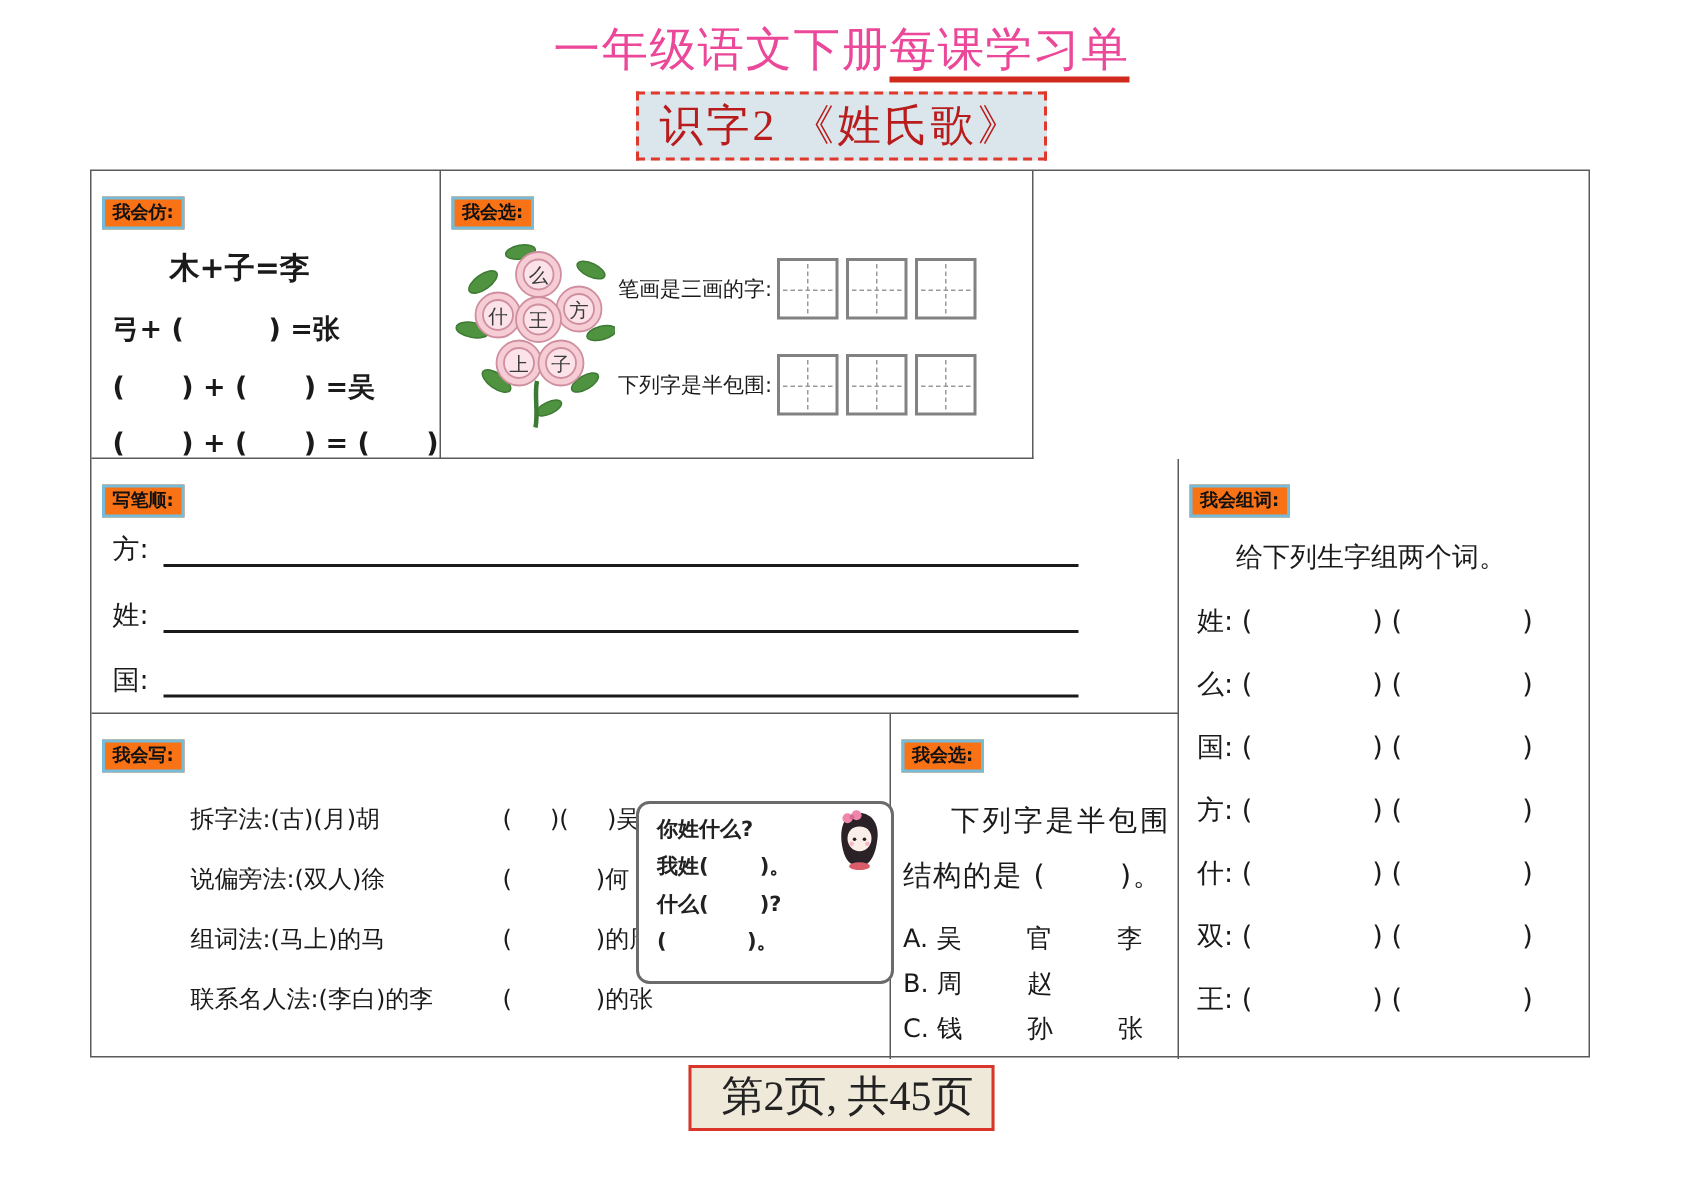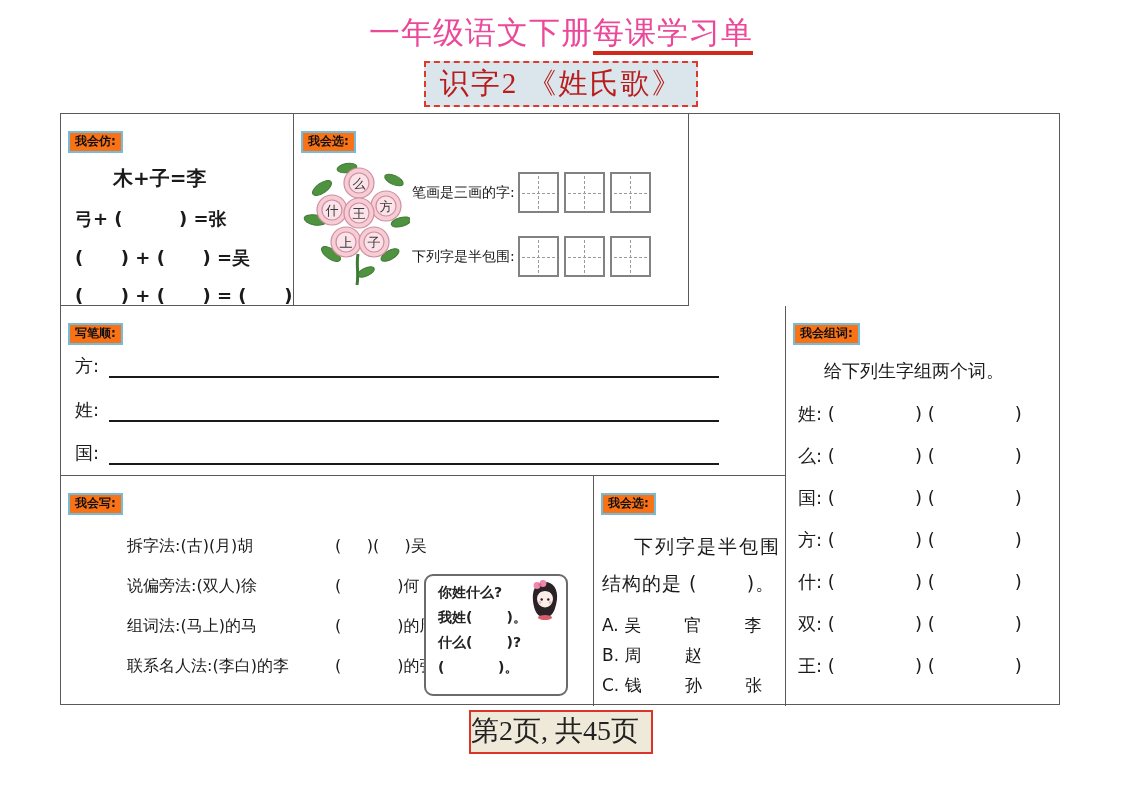--- a/index.html
+++ b/index.html
@@ -86,38 +86,38 @@
   .zuci-instruction { margin: 14px 0 0 38px; font-size: 18px; }
   .zuci-rows { margin-top: 19px; }
   .zuci-row { white-space: pre; font-size: 18px; margin: 0 0 18px 12px; }
 
   
   .xie-rows { position: absolute; left: 66px; top: 60px; }
   .xie-row { display: flex; font-size: 16px; margin-bottom: 19px; }
   .xie-left { width: 208px; white-space: pre; }
   .xie-right { white-space: pre; }
   .dialog-box {
-    position: absolute; left: 363px; top: 58px; width: 144px; height: 122px;
-    border: 2px solid #6b6b6b; border-radius: 9px; background: #fff; padding: 8px 0 0 12px; margin-top: 40px;
+    position: absolute; left: 363px; top: 58px; width: 172px; height: 122px;
+    border: 2px solid #6b6b6b; border-radius: 9px; background: #fff; padding: 8px 0 0 12px;
   }
   .dialog-line { font-size: 14px; white-space: pre; margin-bottom: 7px; font-weight: bold; color: #222; }
   .avatar { position: absolute; top: 4px; right: 5px; }
 
   
   .q1 { position: absolute; left: 40px; top: 58px; font-size: 19px; letter-spacing: 2px; }
   .q2 { position: absolute; left: 8px;  top: 95px; font-size: 19px; letter-spacing: 1px; white-space: pre; }
   .opt { position: absolute; left: 8px; font-size: 17px; white-space: pre; }
   .opt.o0 { top: 138px; } .opt.o1 { top: 168px; } .opt.o2 { top: 198px; }
 
   
   .footer-wrap { position: absolute; left: 0; top: 710px; width: 100%; text-align: center; }
   .footer-box {
     display: inline-block;
     font-family: "Liberation Serif", serif; font-size: 28px; color: #222;
-    background: #efe9da; border: 2px solid #d9352a; padding: 0 12px 2px 0;
+    background: #efe9da; border: 2px solid #d9352a; padding: 0 12px 2px 20px;
   }
 </style>
 </head>
 <body>
 
 <div class="sheet">
 
   <div class="header">
     <div class="page-title"><span>一年级语文下册</span><span class="title-underlined">每课学习单</span></div>
     <div>

